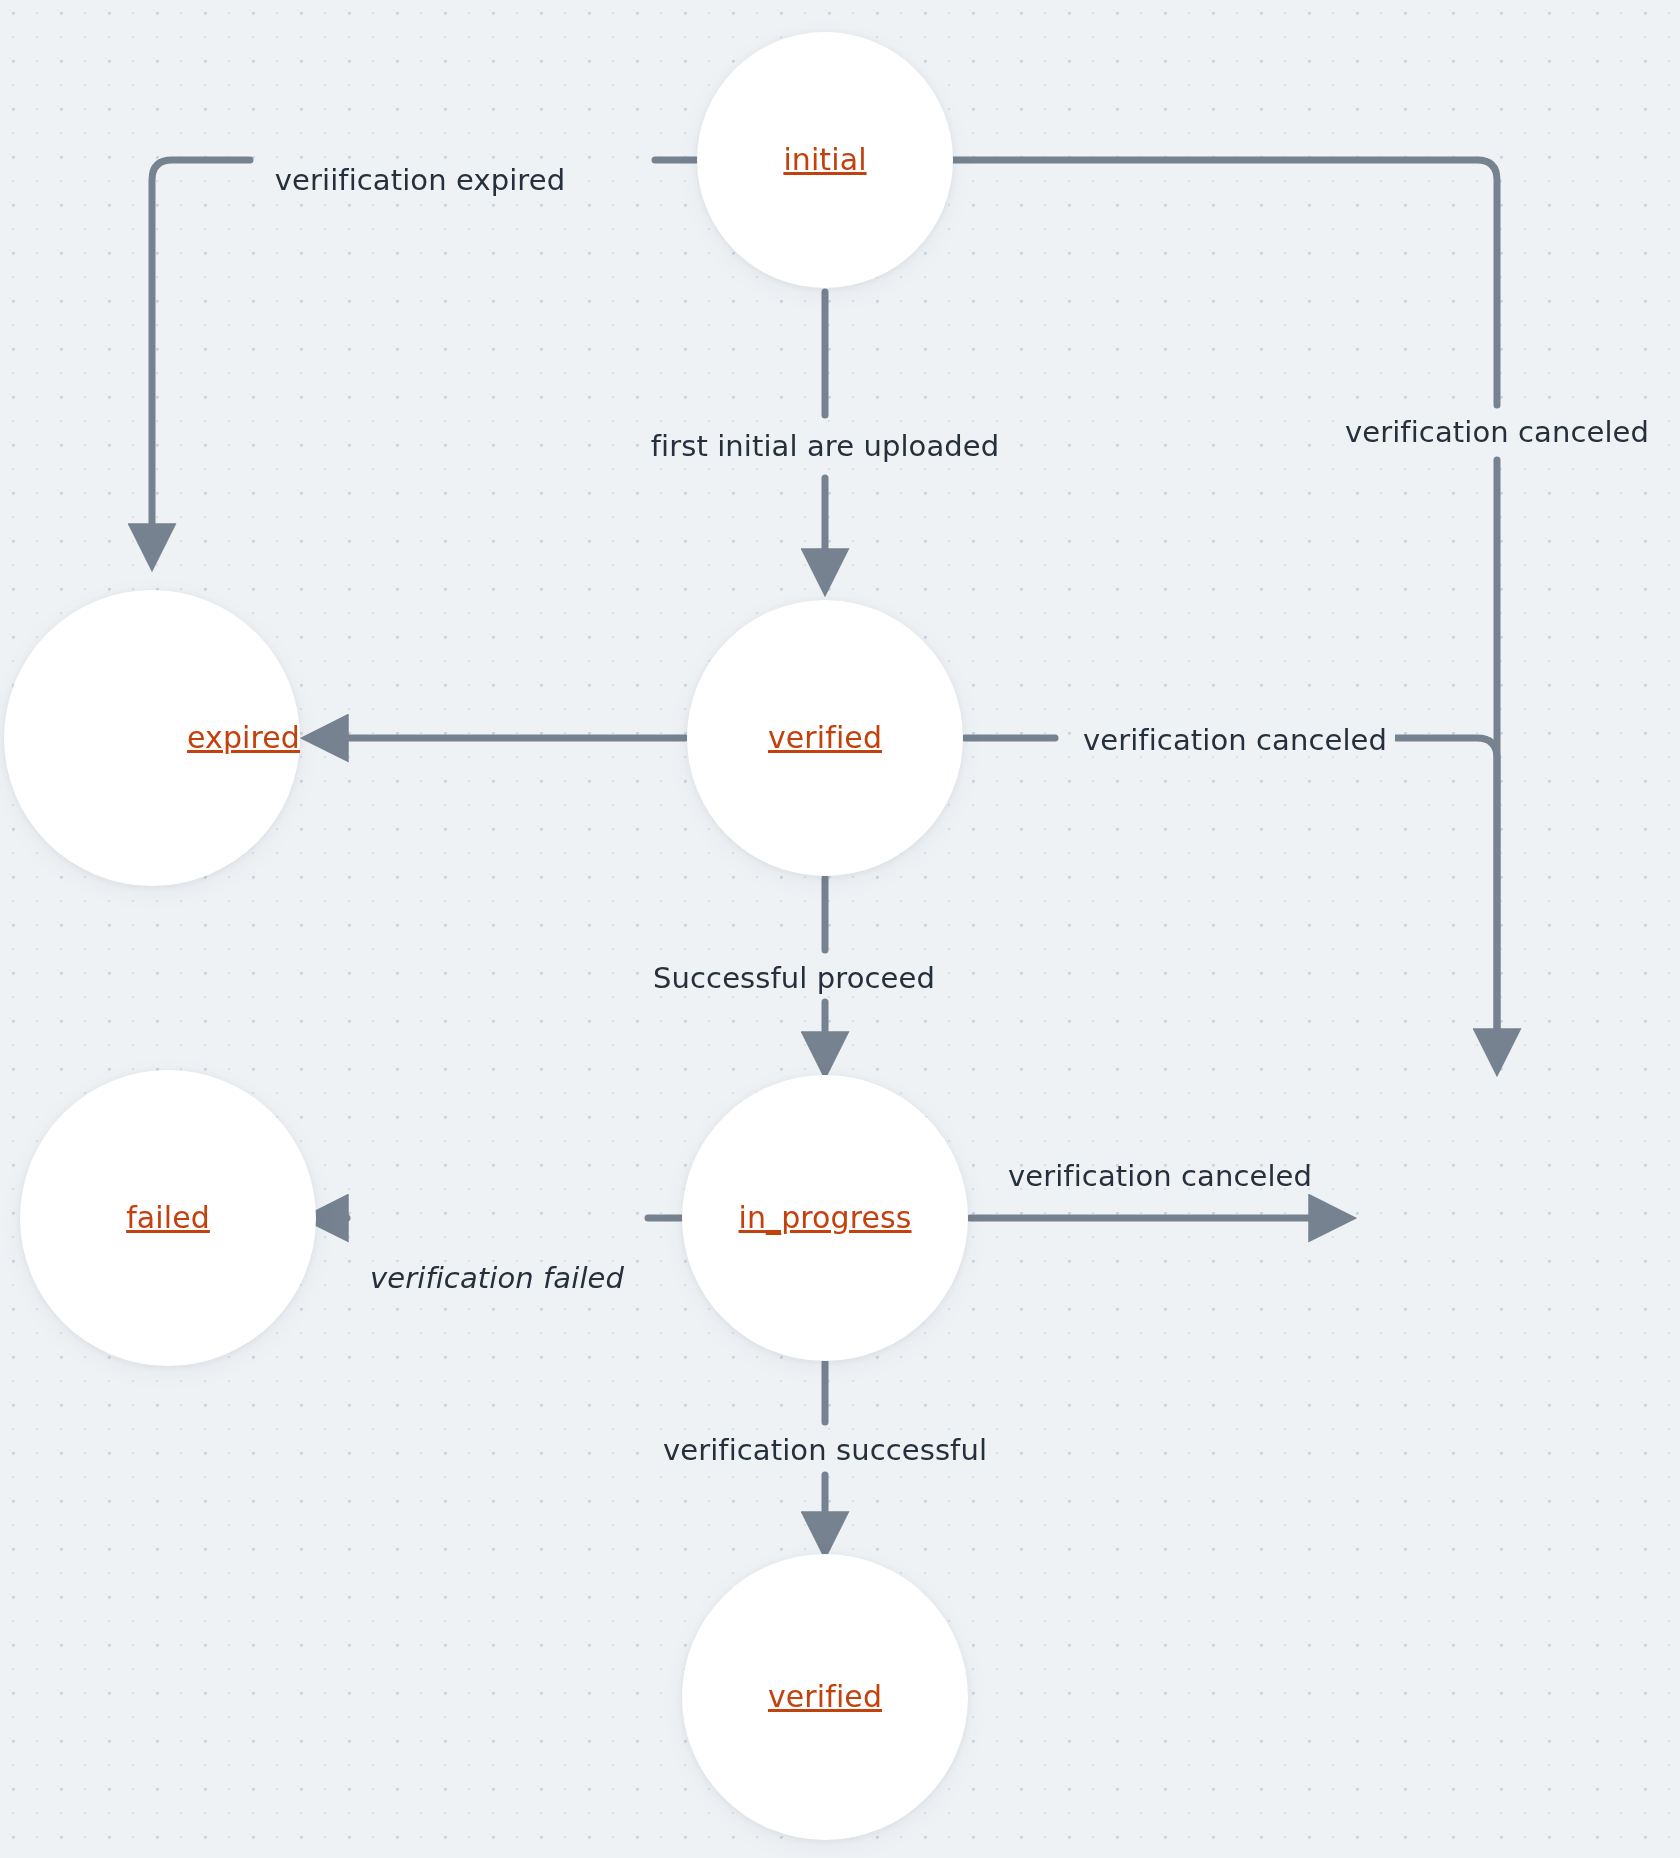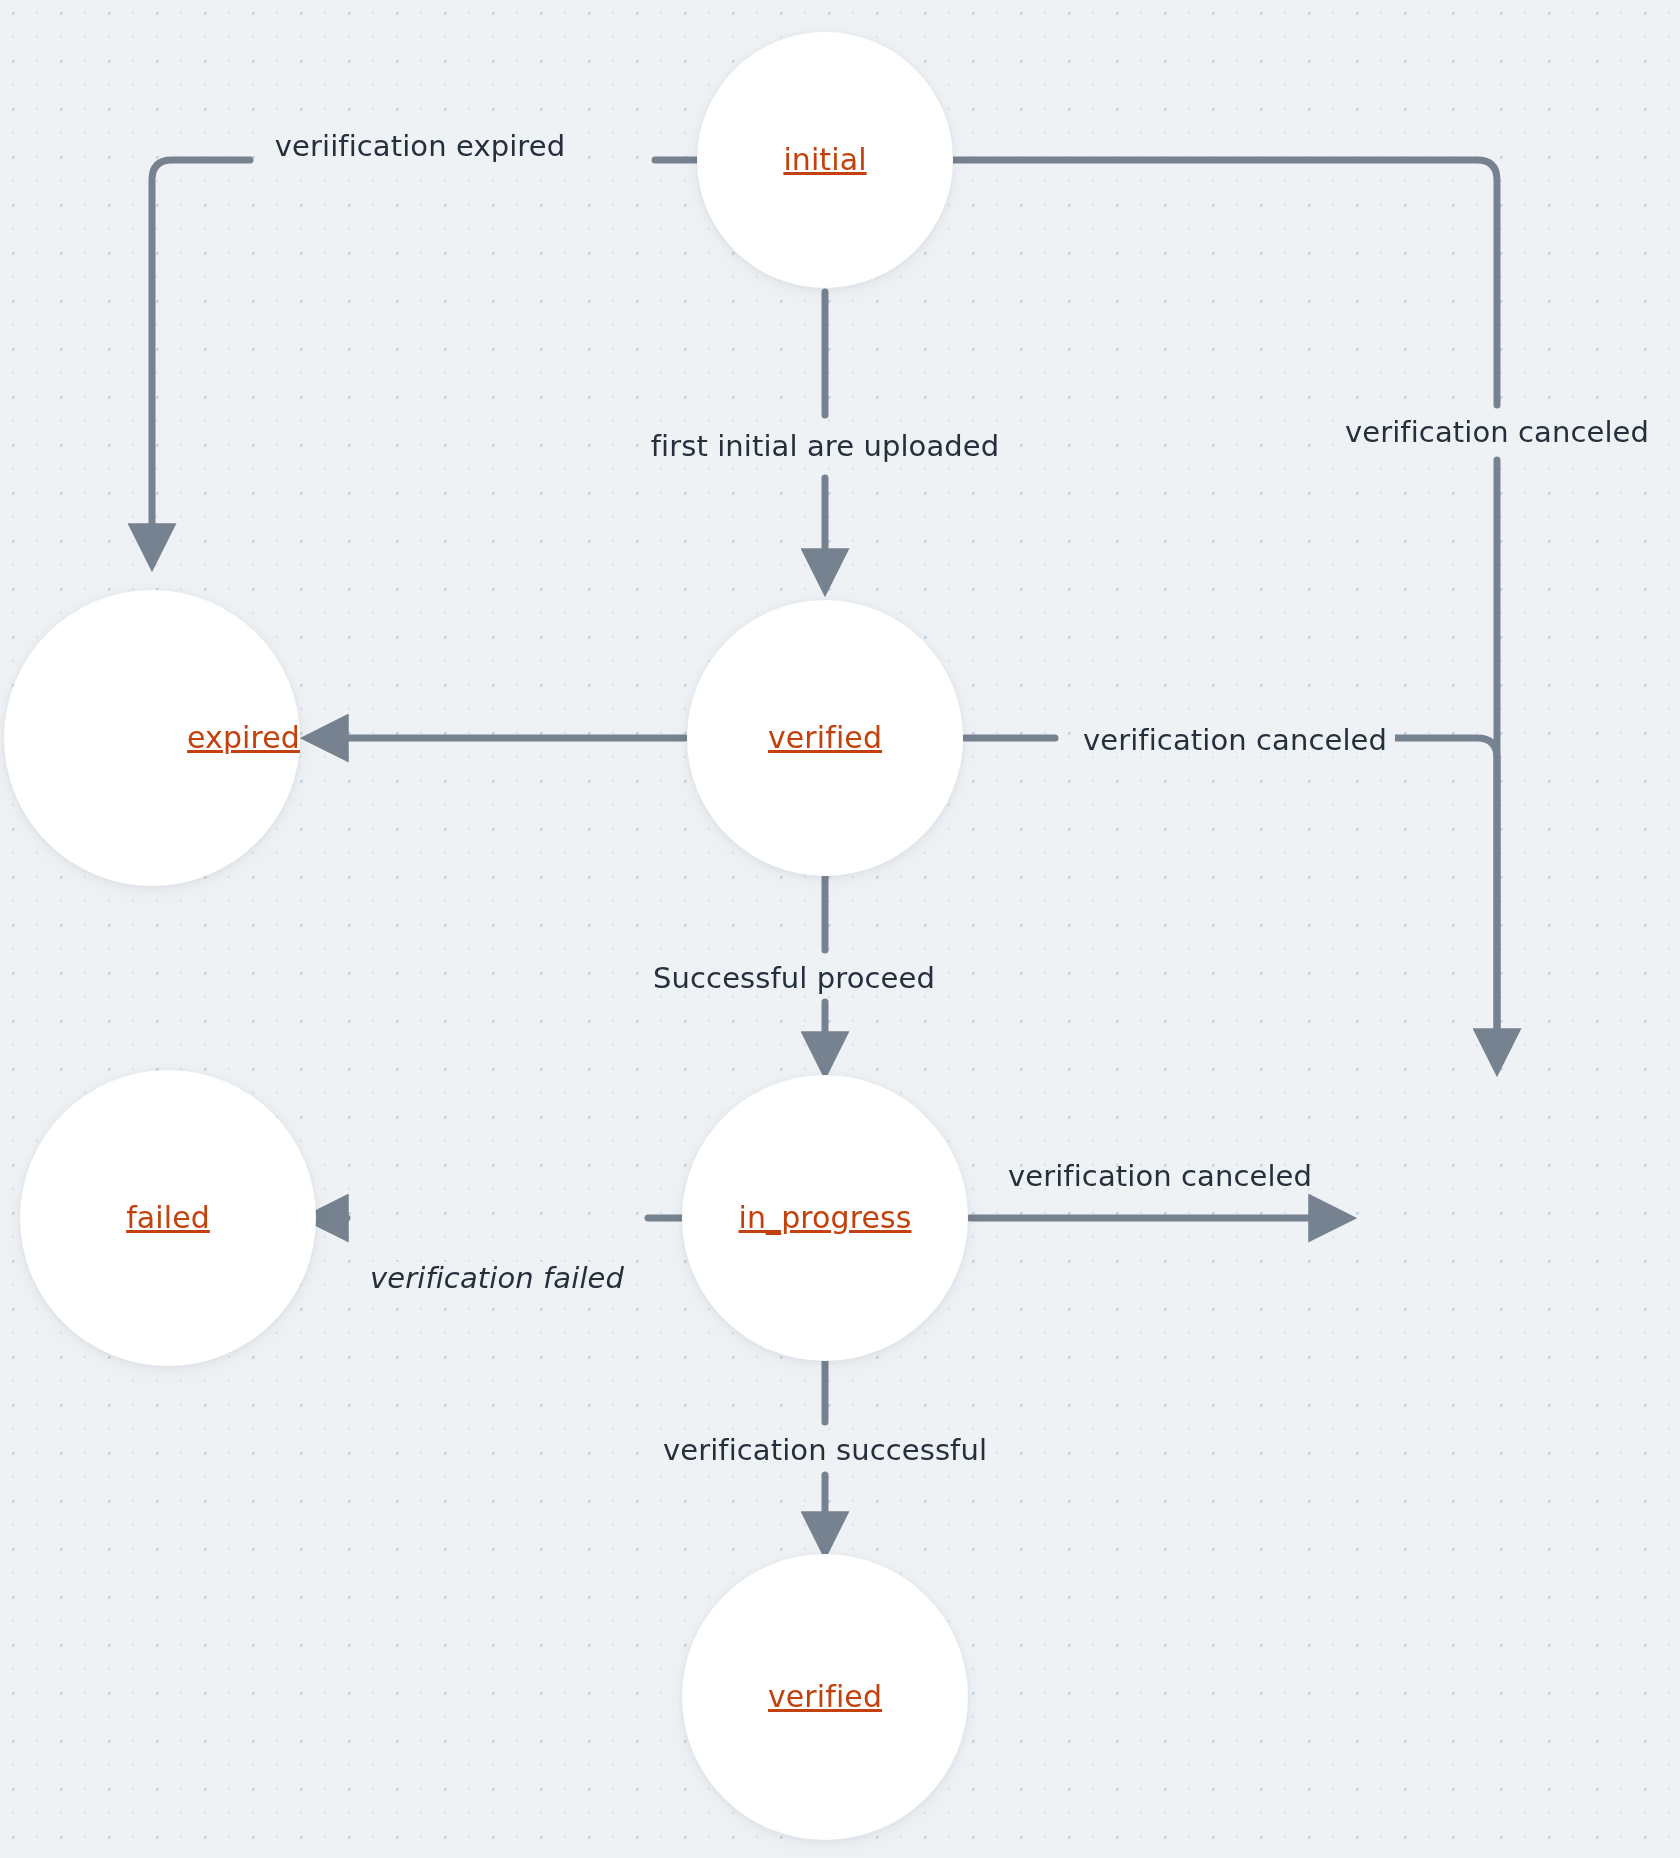--- a/index.html
+++ b/index.html
@@ -120,21 +120,21 @@
   </div>
 
   <div class="node" style="left:682px; top:1075px; width:286px; height:286px;">
     <span class="node-label">in_progress</span>
   </div>
 
   <div class="node" style="left:682px; top:1554px; width:286px; height:286px;">
     <span class="node-label">verified</span>
   </div>
 
-  <div class="edge-label" style="left:420px; top:146px;">
+  <div class="edge-label" style="left:420px; top:180px;">
     <span>veriification expired</span>
   </div>
 
   <div class="edge-label" style="left:825px; top:446px;">
     <span>first initial are uploaded</span>
   </div>
 
   <div class="edge-label" style="left:1497px; top:432px;">
     <span>verification canceled</span>
   </div>

